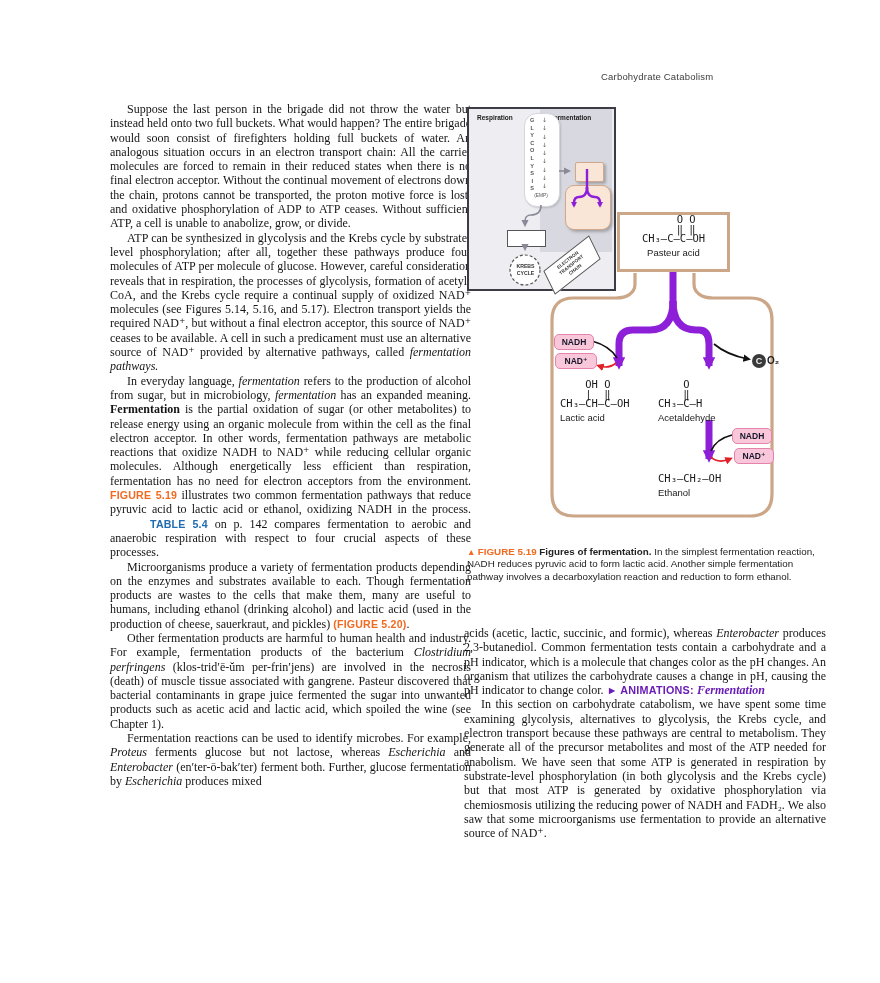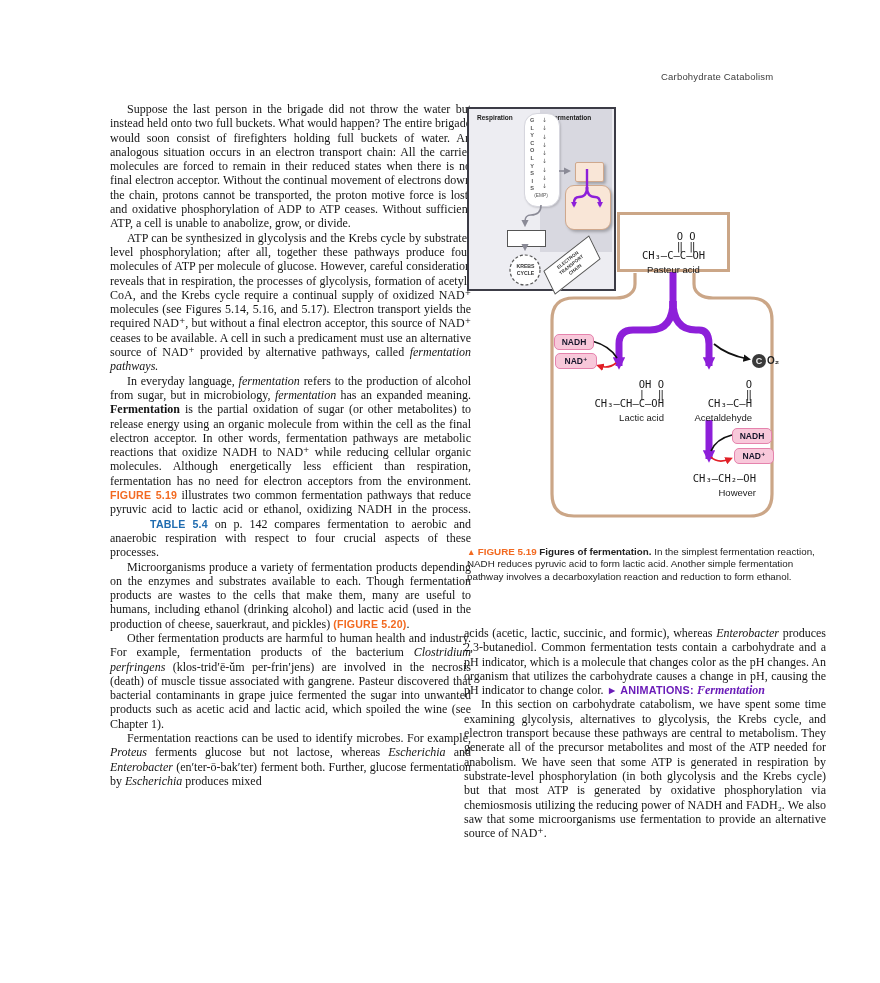--- a/index.html
+++ b/index.html
@@ -1,21 +1,21 @@
 <!DOCTYPE html>
 <html lang="en"><head>
 <meta charset="utf-8">
 <style>
   html,body{margin:0;padding:0;}
   body{width:880px;height:983px;position:relative;background:#ffffff;overflow:hidden;
        font-family:"Liberation Serif","DejaVu Serif",serif;color:#141414;}
   .abs{position:absolute;}
 
   
-  #header{left:661px;top:71px;font-family:"Liberation Sans","DejaVu Sans",sans-serif;
+  #header{left:601px;top:71px;font-family:"Liberation Sans","DejaVu Sans",sans-serif;
           font-size:9.5px;color:#3d3d3d;letter-spacing:.2px;}
 
   
   .col{font-size:12px;line-height:14.3px;text-align:justify;color:#141414;}
   #left-col{left:110px;top:102px;width:361px;}
   #right-col{left:464px;top:626px;width:362px;}
   .col p{margin:0;}
   .col p.indent{text-indent:17px;}
 
   .seg-i{font-style:italic;}
@@ -48,24 +48,24 @@
   #emp{left:56px;top:84px;width:32px;text-align:center;font-family:"Liberation Sans",sans-serif;font-size:4.8px;color:#555;}
   #mini-top-box{left:106px;top:53px;width:27px;height:18px;background:#f9e6d7;border:1.6px solid #cfa88d;border-radius:2px;box-shadow:2px 2px 3px rgba(0,0,0,.25);}
   #mini-body{left:96px;top:76px;width:44px;height:43px;background:#f9e6d7;border:1.6px solid #cfa88d;border-radius:9px;box-shadow:2px 2px 3px rgba(0,0,0,.25);}
   #inset-white-box{left:38px;top:121px;width:37px;height:15px;background:#fff;border:1.2px solid #555;}
   #krebs-text{left:40px;top:154px;width:33px;font-weight:bold;font-size:5.2px;line-height:6.6px;color:#333;}
   #etc-box{left:74px;top:143px;width:56px;height:24px;background:#fff;border:1.2px solid #555;
            transform:rotate(-38deg) skewX(-12deg);display:flex;align-items:center;justify-content:center;}
   #etc-text{font-weight:bold;font-size:4.7px;line-height:5.8px;color:#333;transform:skewX(12deg);}
 
   
-  #pyruvic-box{left:162px;top:117px;width:113px;height:60px;background:#fff;border:3px solid #cba687;text-align:center;padding-top:17px;box-sizing:border-box;z-index:2;}
+  #pyruvic-box{left:162px;top:117px;width:113px;height:60px;background:#fff;border:3px solid #cba687;text-align:center;padding-top:0;box-sizing:border-box;z-index:2;}
   .chem{font-family:"DejaVu Sans Mono",monospace;font-size:10.5px;line-height:9.5px;color:#1a1a1a;white-space:pre;}
   .chem-label{font-family:"Liberation Sans","DejaVu Sans",sans-serif;font-size:9.5px;color:#1a1a1a;margin-top:3px;white-space:normal;}
-  .chem-block{position:absolute;text-align:right;z-index:2;}
+  .chem-block{position:absolute;text-align:left;z-index:2;}
   #lactic-block{left:105px;top:285px;width:104px;}
   #acet-block{left:203px;top:285px;width:94px;}
   #ethanol-block{left:203px;top:379px;width:98px;}
   .nad-box{position:absolute;background:#f8c8da;border:1.6px solid #e583ad;border-radius:5px;
            display:flex;align-items:center;justify-content:center;
            font-family:"Liberation Sans","DejaVu Sans",sans-serif;font-weight:bold;font-size:8.5px;color:#15152a;z-index:3;}
   #nadh1{left:99px;top:239px;width:38px;height:14px;}
   #nad1{left:100px;top:258px;width:40px;height:14px;}
   #nadh2{left:277px;top:333px;width:38px;height:14px;}
   #nad2{left:279px;top:353px;width:38px;height:14px;}
@@ -202,15 +202,15 @@
     <div class="chem-label">Lactic acid</div>
   </div>
   <div id="acet-block" class="chem-block">
     <div class="chem">    O
     ‖
 CH₃—C—H</div>
     <div class="chem-label">Acetaldehyde</div>
   </div>
   <div id="ethanol-block" class="chem-block">
     <div class="chem">CH₃—CH₂—OH</div>
-    <div class="chem-label">However</div>
+    <div class="chem-label">Ethanol</div>
   </div>
 </div>
 
 </body></html>

